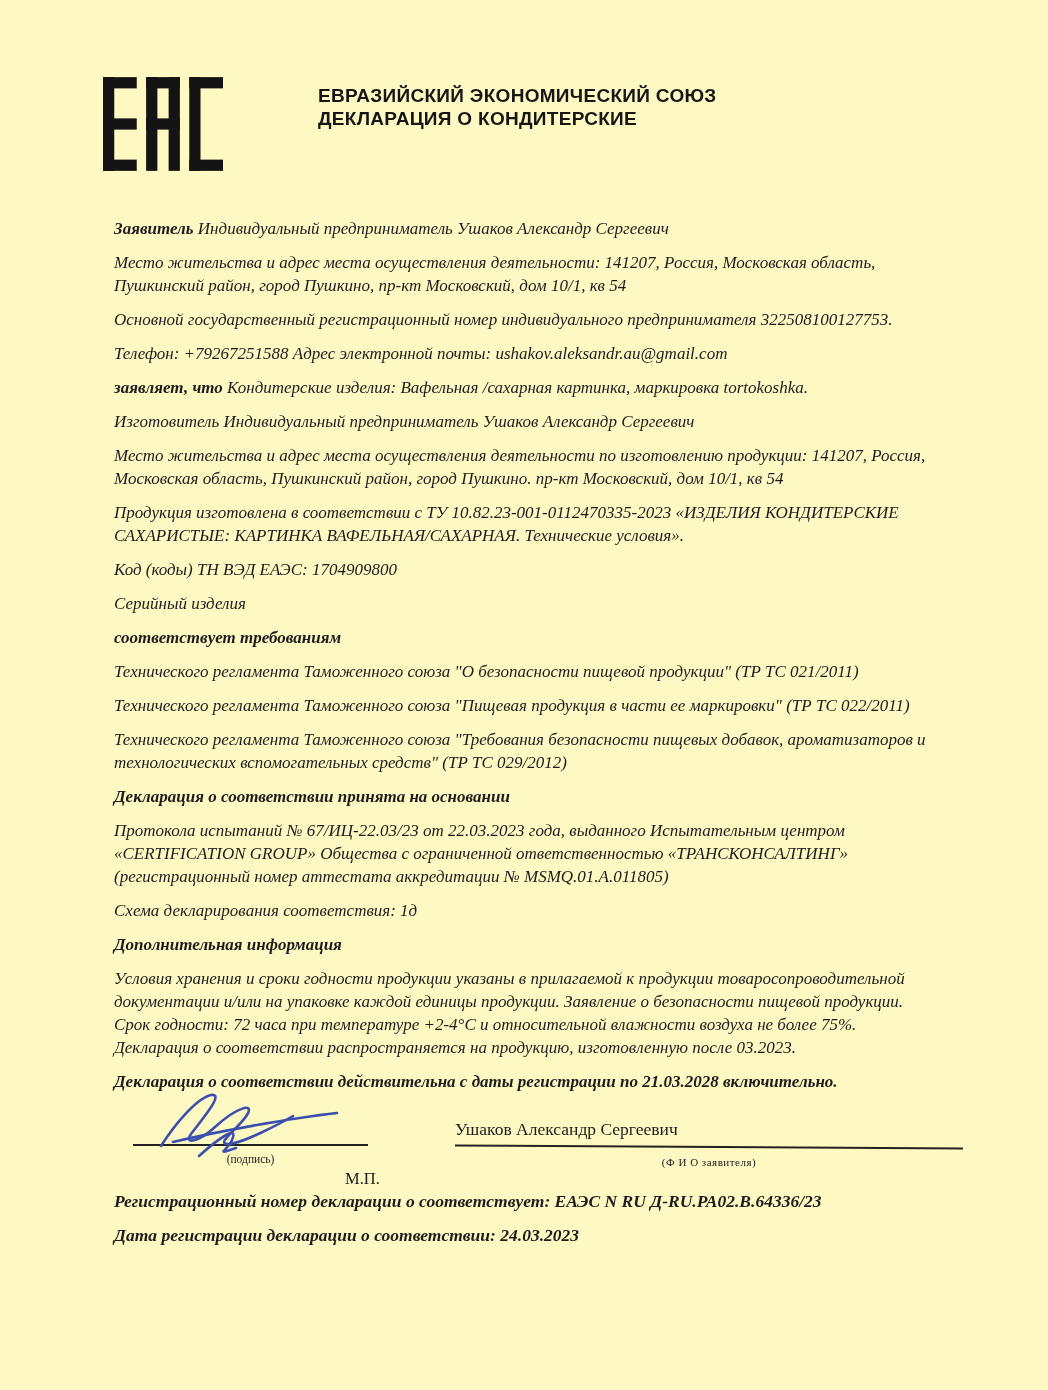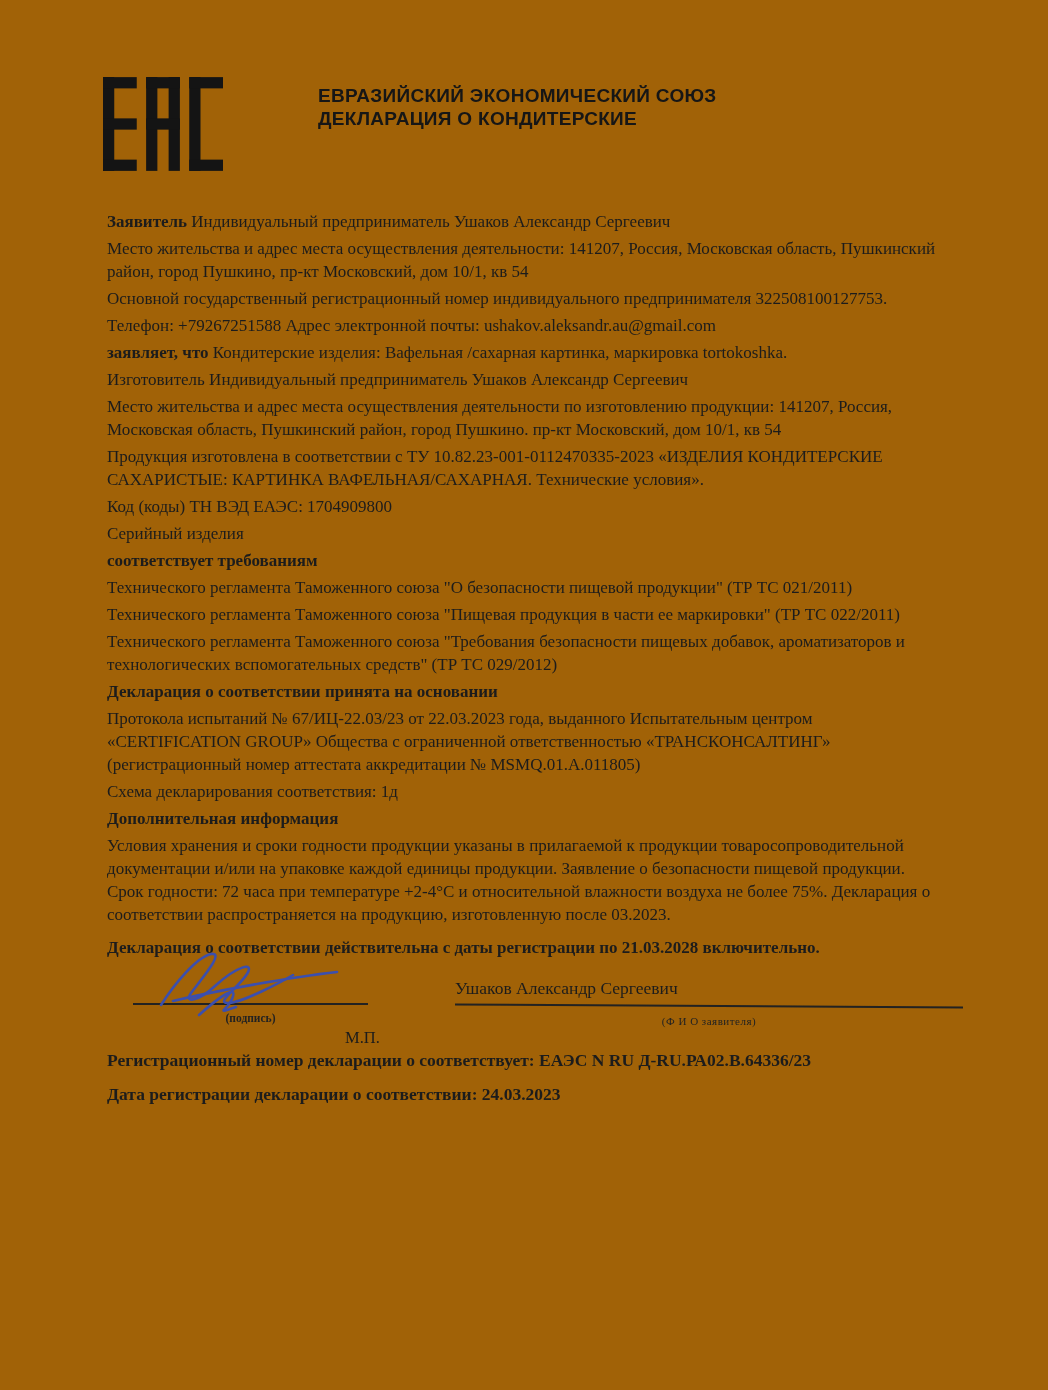--- a/index.html
+++ b/index.html
@@ -1,45 +1,45 @@
 <!DOCTYPE html>
 <html lang="ru"><head>
 <meta charset="utf-8">
 <style>
   html,body{margin:0;padding:0;background:#ffffff;}
   .page{
     position:relative;
     width:1048px;height:1390px;
-    background:#a16207;
+    background:#fef9c3;
     font-family:"Liberation Serif","DejaVu Serif",serif;
     color:#1c1c1c;
     overflow:hidden;
   }
   
   .logo{position:absolute;left:103px;top:74px;width:120px;height:100px;}
   
   .header{
     position:absolute;left:318px;top:84px;
     font-family:"Liberation Sans","DejaVu Sans",sans-serif;
     font-weight:bold;font-size:19px;line-height:23px;
     color:#161616;letter-spacing:.3px;white-space:nowrap;
   }
   
   .content{
     position:absolute;left:103px;top:206px;width:845px;
     font-size:17px;line-height:23px;
   }
-  .content p{margin:4px;}
+  .content p{margin:11px;font-style:italic;}
   .content p.gap-top{margin-top:10px;}
   .lead{font-weight:bold;}
   .bold-line{font-weight:bold;}
   
   .sig-block{position:relative;height:64px;margin-top:2px;}
   .sig-line-left{position:absolute;left:30px;top:40px;width:235px;border-bottom:2px solid #222;}
-  .sig-caption{position:absolute;left:30px;top:44px;width:235px;text-align:center;font-size:11.5px;color:#222;font-weight:bold;}
+  .sig-caption{position:absolute;left:30px;top:44px;width:235px;text-align:center;font-size:11.5px;color:#222;}
   .sig-scribble{position:absolute;left:38px;top:-22px;}
   .stamp{position:absolute;left:242px;top:18px;font-size:16.5px;margin-top:45px;}
   .sig-line-right{position:absolute;left:352px;top:42px;width:508px;border-bottom:2px solid #222;transform:rotate(.35deg);}
   .fio-name{position:absolute;left:352px;top:14px;width:508px;text-align:left;font-size:17.5px;}
   .fio-caption{position:absolute;left:352px;top:47px;width:508px;text-align:center;font-size:11px;letter-spacing:.5px;color:#222;}
   
   .reg-number{margin-top:22px !important;font-weight:bold;font-size:17.5px;}
   .reg-date{margin-top:11px !important;font-weight:bold;font-size:17.5px;}
 </style>
 </head>

